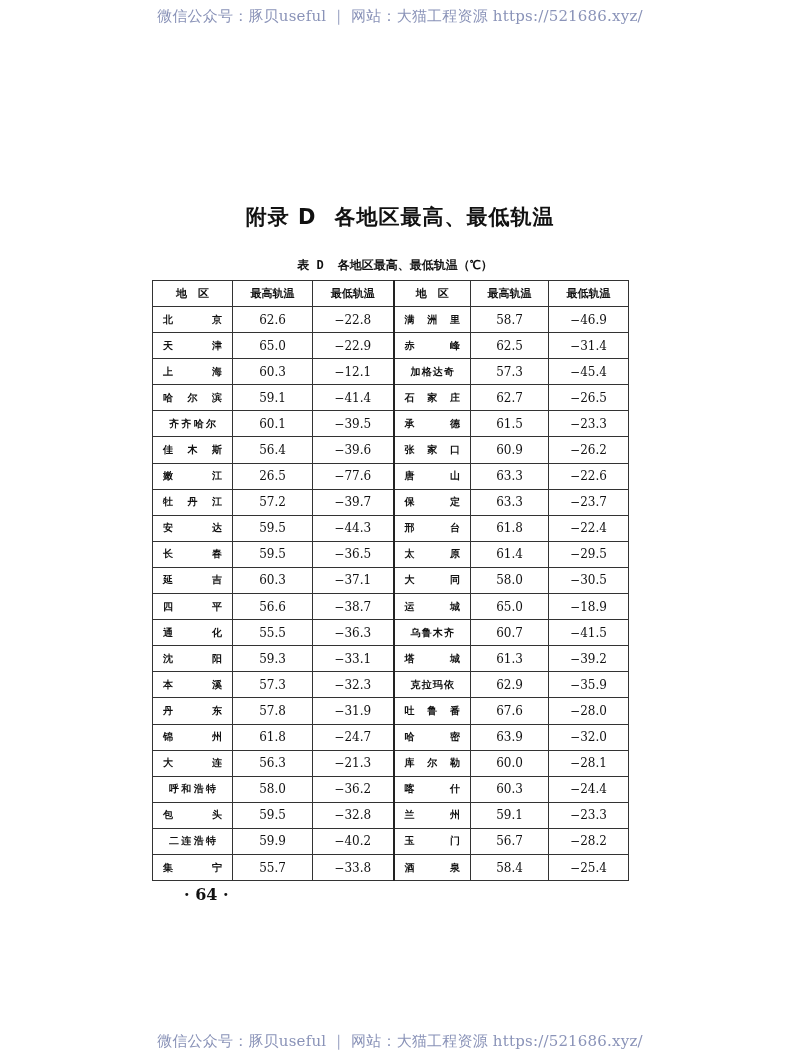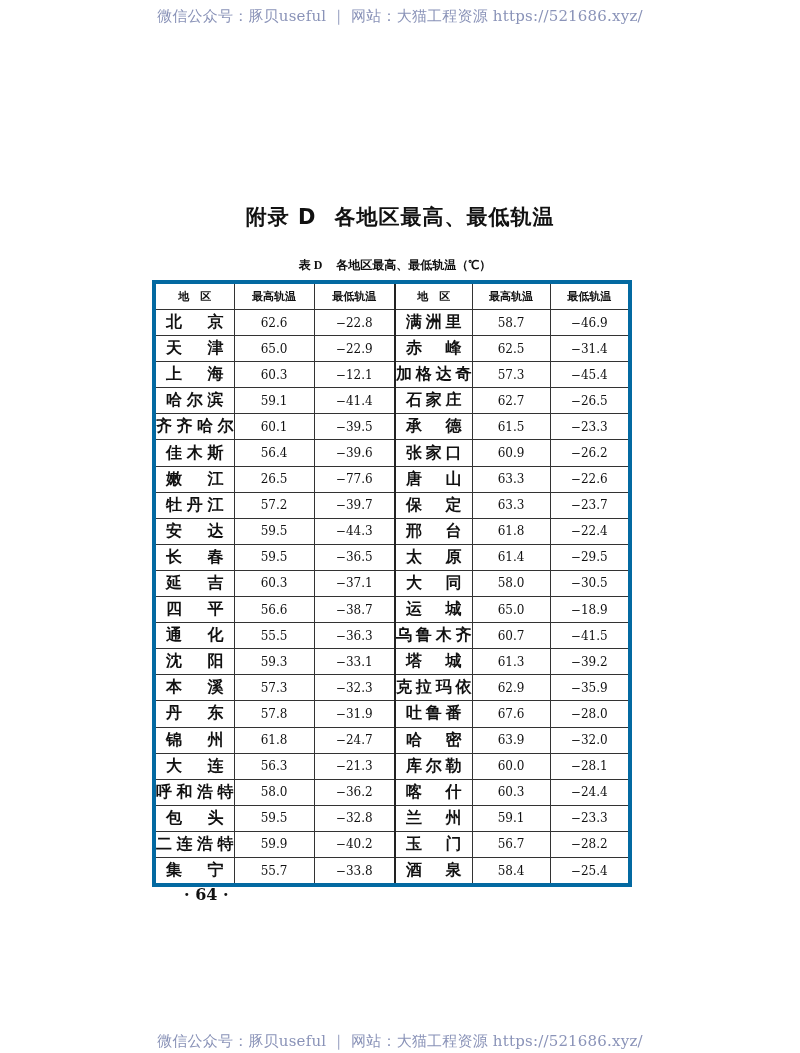--- a/index.html
+++ b/index.html
@@ -17,42 +17,42 @@
   .wm-bottom { top: 1032px; }
   .page-title {
     position: absolute; top: 203px; left: 0; width: 800px; text-align: center;
     font-size: 21px; font-weight: bold; letter-spacing: 1px;
     font-family: "DejaVu Sans", sans-serif; color: #111;
   }
   .page-title .gap { display: inline-block; width: 18px; }
   .table-caption {
     position: absolute; top: 257px; left: 0; width: 790px; text-align: center;
     font-size: 12px; font-weight: bold;
-    font-family: Liberation Serif, serif;
+    font-family: Liberation Mono, monospace;
   }
   .table-caption .gap { display: inline-block; width: 14px; }
   table.data {
     position: absolute; left: 152px; top: 280px; width: 476px;
     border-collapse: collapse; table-layout: fixed;
-    border: 4px solid #0369a1;
+    border: 1px solid #0369a1;
   }
   table.data td, table.data th {
     border: 1px solid #333; height: 25.1px; padding: 0;
     font-size: 12px; text-align: center;
     font-family: "DejaVu Serif", serif;
   }
   table.data th {
     font-weight: bold; height: 25px; font-size: 11px;
     font-family: "DejaVu Sans", sans-serif;
   }
   table.data td.name {
-    font-weight: bold; font-family: "DejaVu Sans", sans-serif; font-size: 16px;
+    font-weight: bold; font-family: "DejaVu Sans", sans-serif; font-size: 10px;
     text-align: justify; text-align-last: justify; padding: 0 10px;
   }
-  table.data td.name.four { letter-spacing: 0; padding: 0 0; }
+  table.data td.name.four { letter-spacing: 0; padding: 0 16px; }
   table.data .sep { border-left: 2px solid #222; }
   col.c1 { width: 80px; } col.c2 { width: 80px; } col.c3 { width: 81px; }
   col.c4 { width: 77px; } col.c5 { width: 78px; } col.c6 { width: 80px; }
   .page-number {
     position: absolute; top: 885px; left: 160px; font-size: 16px; font-weight: bold;
     font-family: "DejaVu Serif", serif;
     margin-left: 24px;
   }
 </style>
 </head>

